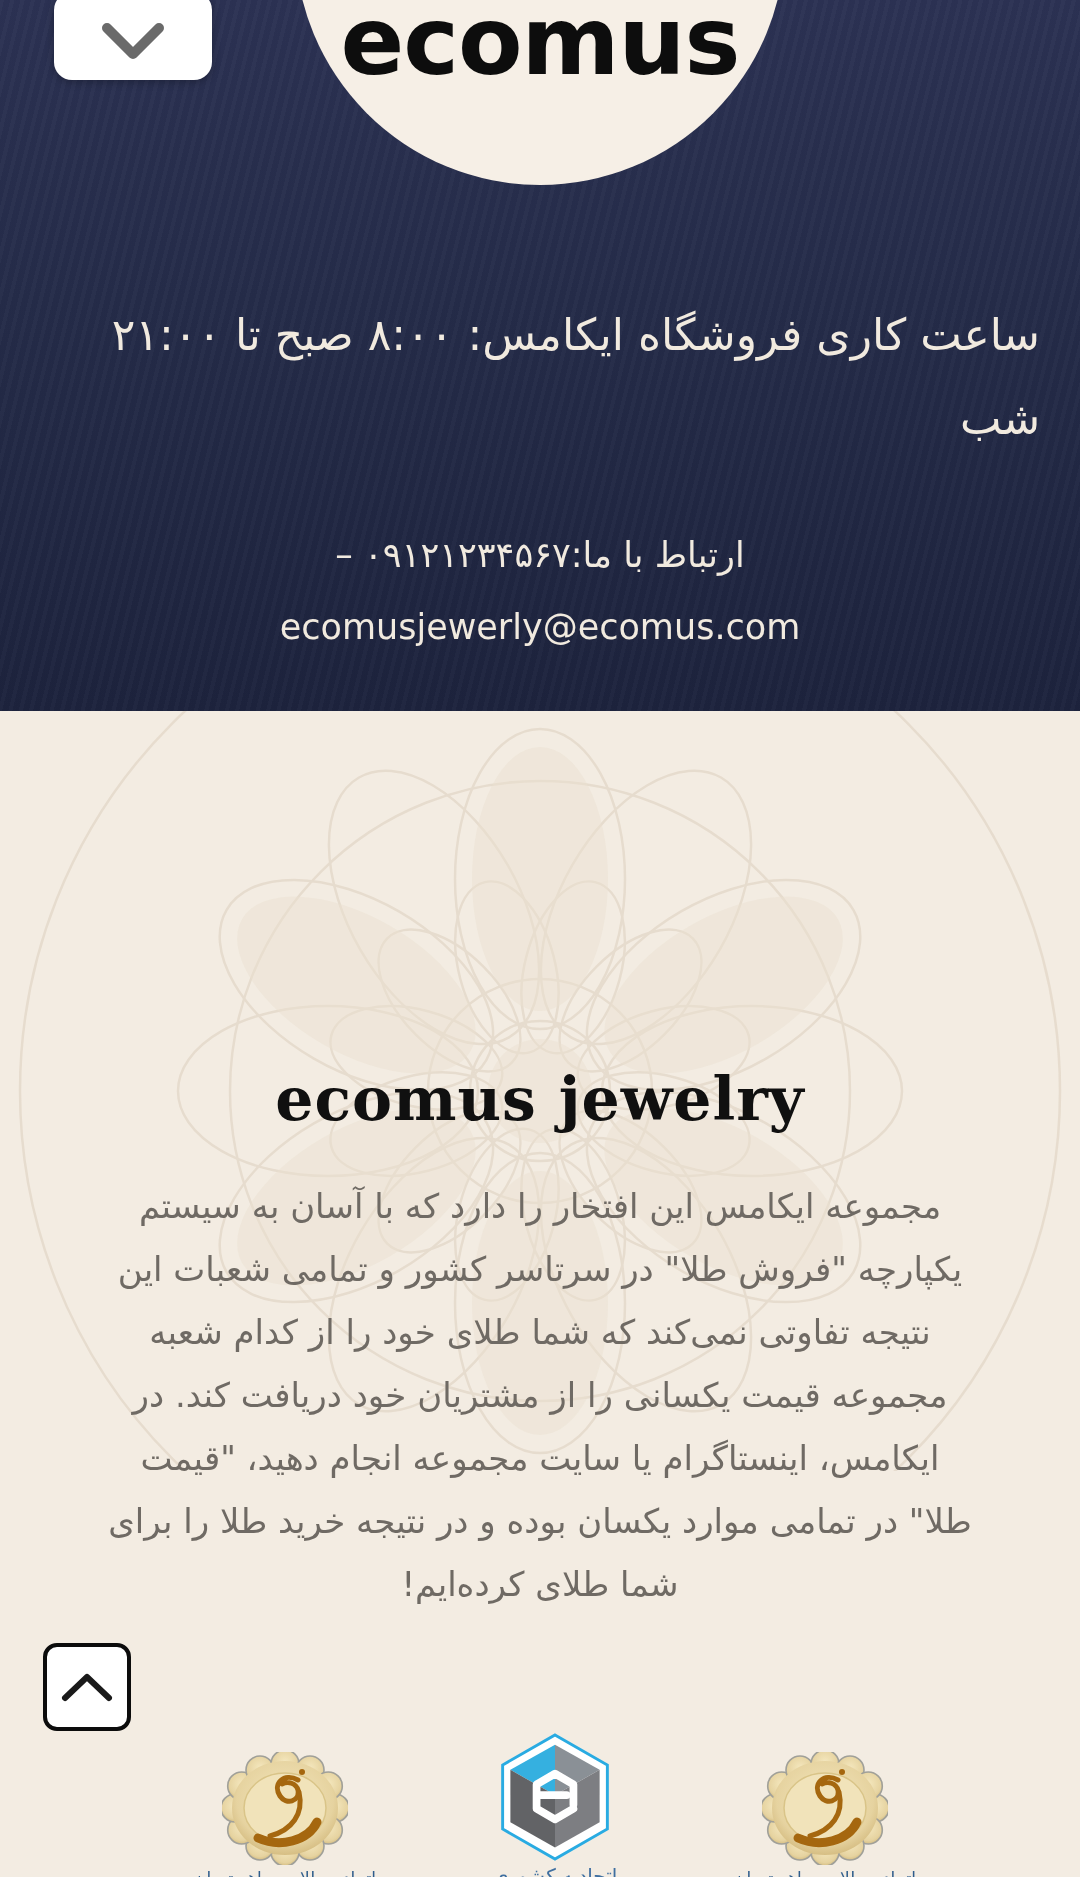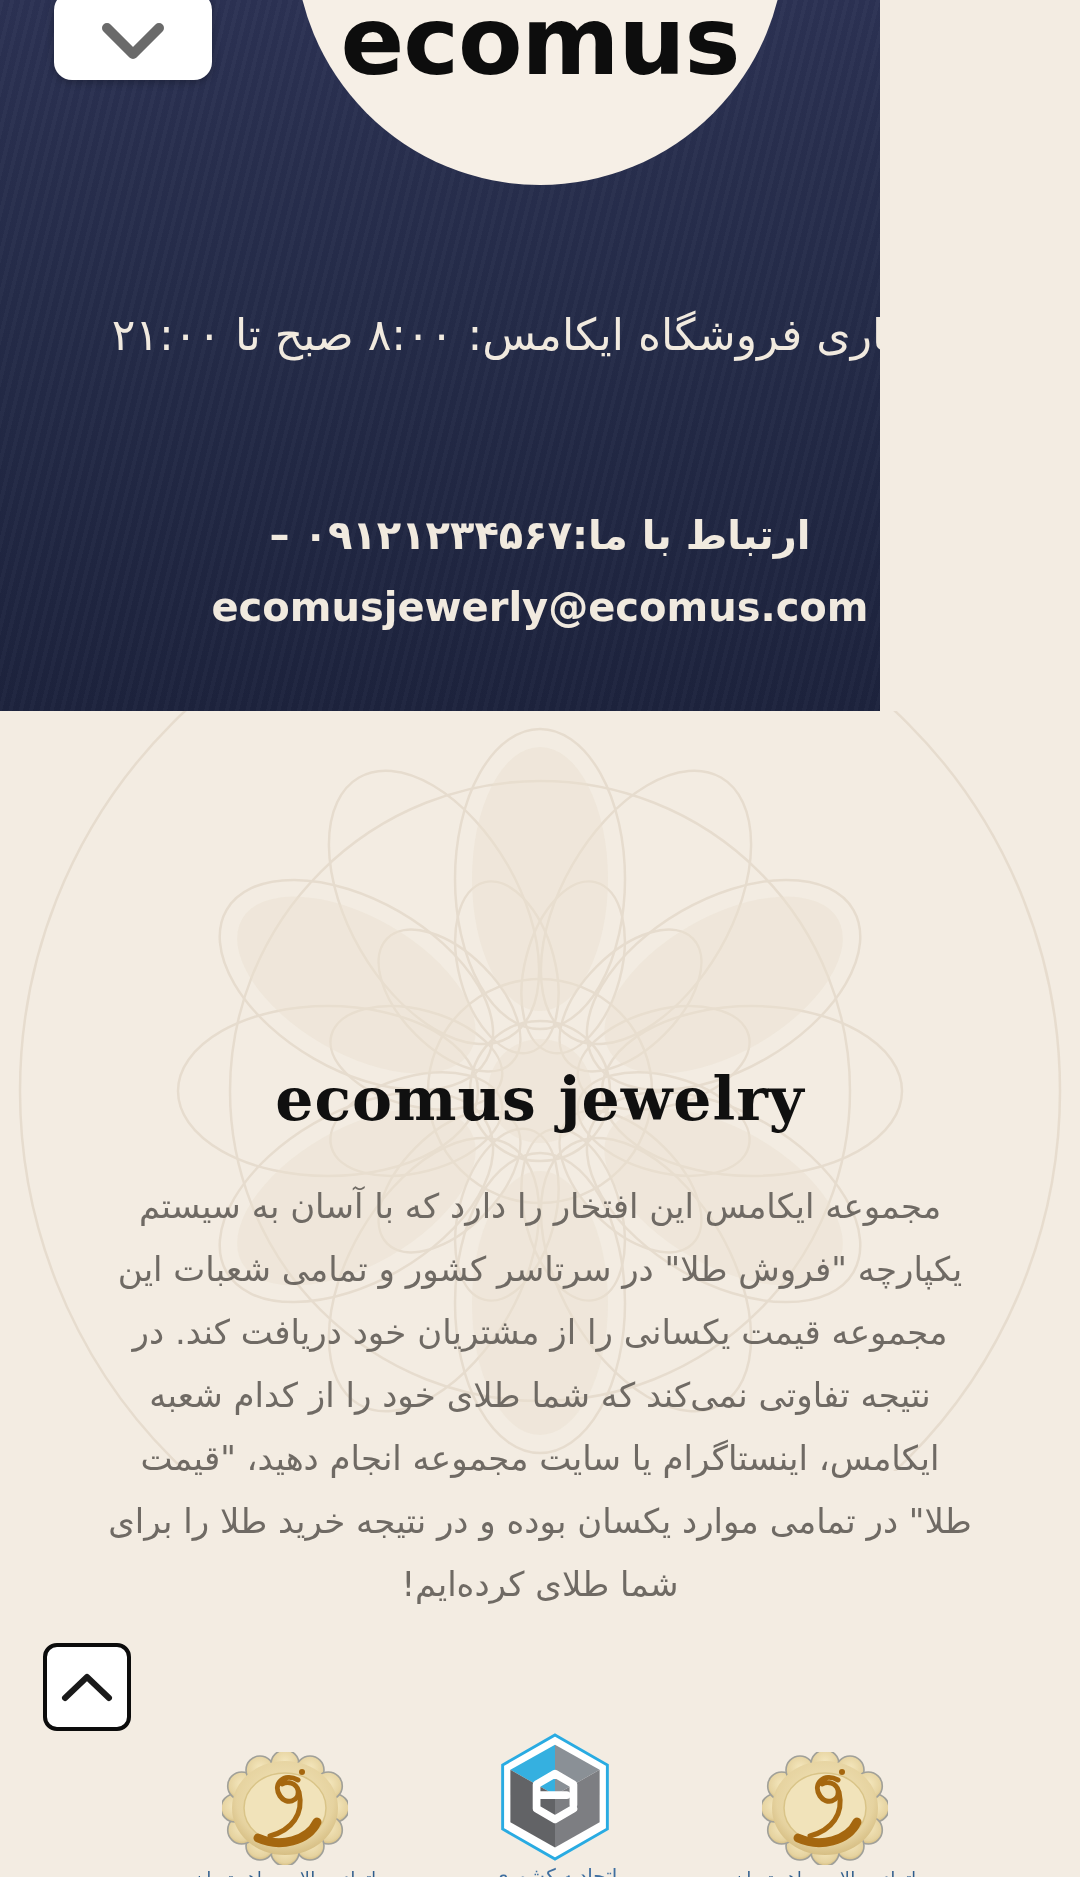--- a/index.html
+++ b/index.html
@@ -5,21 +5,21 @@
   * { margin:0; padding:0; box-sizing:border-box; }
   html,body { width:1080px; height:1877px; overflow:hidden; }
   body {
     position:relative;
     background:#f3ece2;
     font-family:"DejaVu Sans","Liberation Sans",sans-serif;
   }
 
   
   .hero {
-    position:absolute; top:0; left:0; width:880px; height:711px;
+    position:absolute; top:0; left:0; width:1080px; height:711px;
     background:linear-gradient(180deg,#2c3254 0%,#252c49 42%,#1d233d 100%);
     overflow:hidden;
   }
   .hero::before {
     content:""; position:absolute; inset:0;
     background:repeating-linear-gradient(104deg, rgba(255,255,255,.018) 0 4px, rgba(0,0,0,.02) 4px 10px);
   }
   .logo-circle {
     position:absolute; left:295px; top:-305px; width:490px; height:490px;
     border-radius:50%; background:#f6efe6;
@@ -35,23 +35,23 @@
     box-shadow:0 2px 8px rgba(0,0,0,.28);
     display:flex; align-items:center; justify-content:center;
     padding-top:10px; cursor:pointer;
   }
   .hours {
     position:absolute; top:293px; left:40px; width:1000px;
     direction:rtl; color:#f1eadf;
     font-size:44px; font-weight:400; line-height:84px; white-space:nowrap;
   }
   .contact {
-    position:absolute; top:499px; left:40px; width:1000px;
+    position:absolute; top:519px; left:40px; width:1000px;
     direction:rtl; text-align:center; color:#f1eadf;
-    font-size:40px; font-weight:700; line-height:72px; white-space:nowrap;
+    font-size:35px; font-weight:400; line-height:72px; white-space:nowrap;
   }
 
   
   .main {
     position:absolute; top:711px; left:0; width:1080px; height:1166px;
     background:#f3ece2; overflow:hidden;
   }
   .wm-wrap { position:absolute; top:0; left:0; width:1080px; height:760px; overflow:hidden; }
   .title-fa {
     position:absolute; top:144px; left:0; width:1080px; line-height:190px;
@@ -164,22 +164,22 @@
           <circle cx="540" cy="380" r="52"></circle>
         </g>
       </svg>
     </div>
 
     <h2 class="title-en">ecomus jewelry</h2>
 
     <div class="about-text">
       <div class="ln">مجموعه ایکامس این افتخار را دارد که با آسان به سیستم</div>
       <div class="ln">یکپارچه "فروش طلا" در سرتاسر کشور و تمامی شعبات این</div>
+      <div class="ln">نتیجه تفاوتی نمی‌کند که شما طلای خود را از کدام شعبه</div>
       <div class="ln">مجموعه قیمت یکسانی را از مشتریان خود دریافت کند. در</div>
-      <div class="ln">نتیجه تفاوتی نمی‌کند که شما طلای خود را از کدام شعبه</div>
       <div class="ln">ایکامس، اینستاگرام یا سایت مجموعه انجام دهید، "قیمت</div>
       <div class="ln">طلا" در تمامی موارد یکسان بوده و در نتیجه خرید طلا را برای</div>
       <div class="ln">شما طلای کرده‌ایم!</div>
     </div>
 
     <button class="scroll-top">
       <svg width="56" height="34" viewBox="0 0 56 34">
         <polyline points="6,28 28,7 50,28" fill="none" stroke="#1a1a1a" stroke-width="6" stroke-linecap="round" stroke-linejoin="round"></polyline>
       </svg>
     </button>

